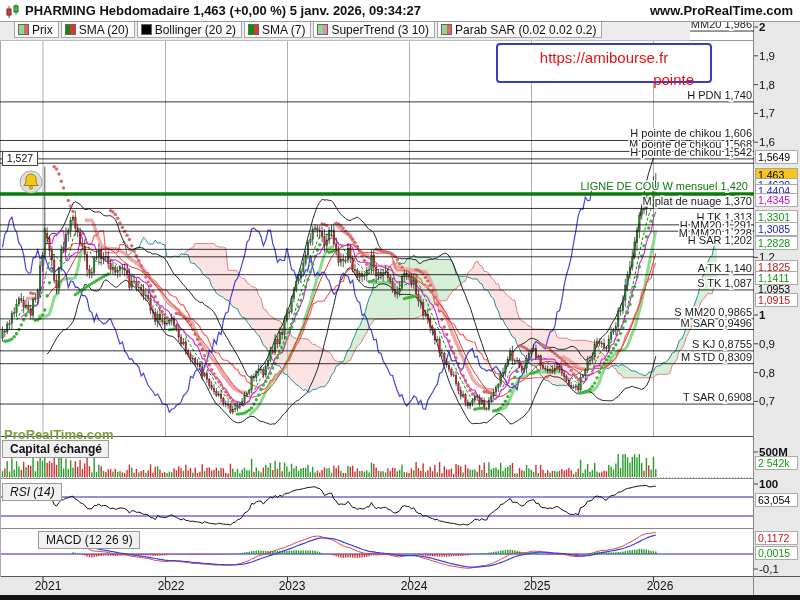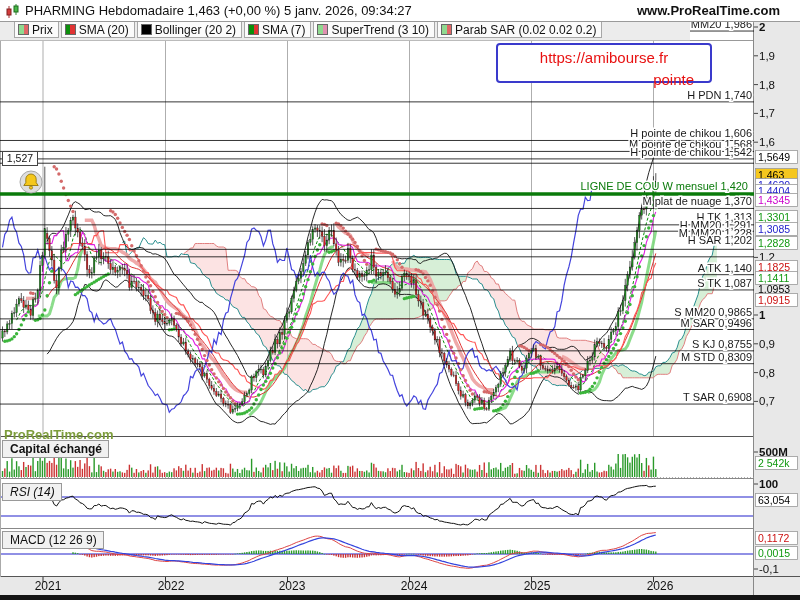--- a/index.html
+++ b/index.html
@@ -1,22 +1,22 @@
 <!DOCTYPE html>
 <html><head>
 <meta charset="utf-8">
 <style>
   html,body{margin:0;padding:0}
   body{width:800px;height:600px;position:relative;background:#fff;overflow:hidden;
        font-family:"Liberation Sans",sans-serif;-webkit-font-smoothing:antialiased}
   #csvg{position:absolute;top:0;left:0;z-index:0}
   .titlebar{position:absolute;top:0;left:0;width:800px;height:21px;background:#fff;
     border-bottom:1px solid #9a9a9a;display:flex;align-items:center;justify-content:space-between;z-index:6}
-  .title-left{display:flex;align-items:center;gap:5px;padding-left:4px;font-weight:normal;font-size:13px;color:#111}
-  .prt-mark{font-weight:bold;font-size:13px;color:#111;padding-right:20px}
+  .title-left{display:flex;align-items:center;gap:5px;padding-left:4px;font-weight:bold;font-size:13px;color:#111}
+  .prt-mark{font-weight:bold;font-size:13px;color:#111;padding-right:7px}
   .legendbar{position:absolute;top:21px;left:0;width:676px;height:19px;background:#ececec;
     display:flex;align-items:flex-start;gap:2px;padding-left:14px;z-index:5;border-bottom:1px solid #bbb}
   .chip{display:inline-flex;align-items:center;gap:3px;background:#fbfbfb;border:1px solid #a7a7a7;
     height:15px;padding:0 5px 0 3px;font-size:12px;color:#111;white-space:nowrap}
   .chip .ic{width:11px;height:11px;display:inline-flex;border:1px solid #666;box-sizing:border-box}
   .chip .ic i{flex:1}
   .panelchip{position:absolute;left:2px;z-index:4;display:inline-flex;align-items:center;gap:4px;
     background:#f1f1f1;border:1px solid #999;height:16px;padding:0 6px 0 3px;font-size:12px;color:#111;white-space:nowrap}
   .annotation{position:absolute;left:496px;top:43px;width:216px;height:40px;border:2px solid #3a3acc;
     border-radius:4px;background:#fff;z-index:3;font-size:15px;color:#e81111;line-height:1.45;padding-top:2px;box-sizing:border-box}
@@ -1643,16 +1643,16 @@
 <div class="watermark">ProRealTime.com</div>
 
 <span class="panelchip" style="top: 440px; font-weight: bold;">
     <span class="ic"><i style="background: rgb(11, 143, 11);"></i><i style="background: rgb(224, 51, 51);"></i></span>
     <span>Capital échangé</span>
   </span>
 <span class="panelchip" style="top: 483px; font-style: italic;">
     <span class="ic"><i style="background: rgb(0, 0, 0);"></i><i style="background: rgb(0, 0, 0);"></i></span>
     <span>RSI (14)</span>
   </span>
-<span class="panelchip" style="top: 531px;">
+<span class="panelchip" style="top: 531px; margin-left: 36px;">
     <span class="ic"><i style="background: rgb(11, 143, 11);"></i><i style="background: rgb(224, 51, 51);"></i><i style="background: rgb(51, 51, 224);"></i></span>
     <span>MACD (12 26 9)</span>
   </span>
 
 </body></html>

